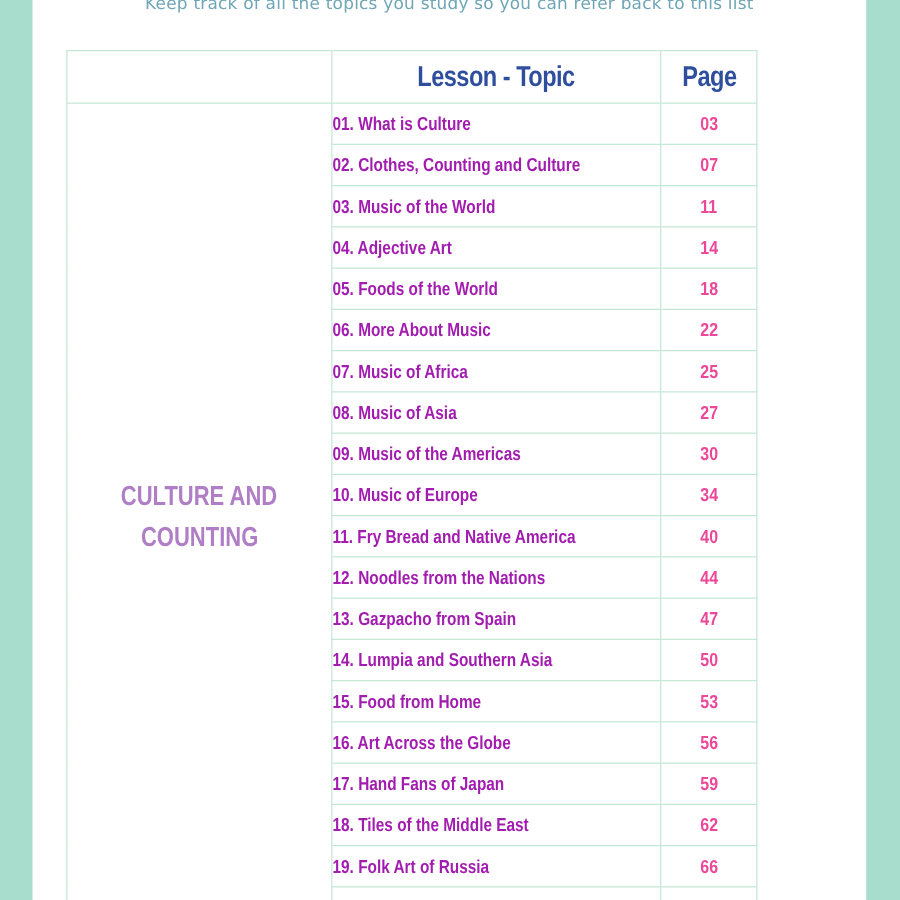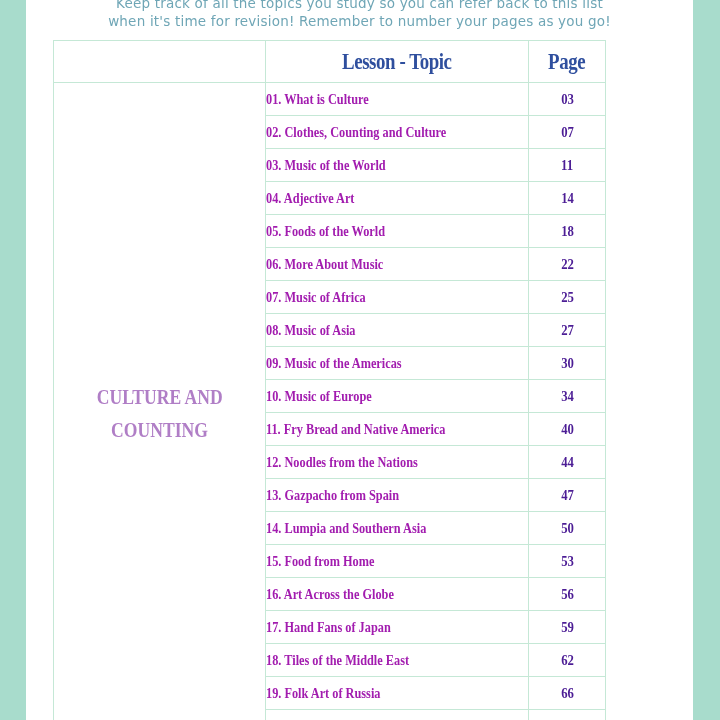--- a/index.html
+++ b/index.html
@@ -30,21 +30,20 @@
     table.index {
       position: absolute;
       left: 53px; top: 40px;
       width: 552px;
       border-collapse: collapse;
       table-layout: fixed;
     }
     table.index td, table.index th {
       border: 1.3px solid #c5e8d6;
       padding: 0;
-      font-family: Liberation Serif, serif;
     }
     col.c1 { width: 212px; }
     col.c2 { width: 263px; }
     col.c3 { width: 77px; }
 
     th.head {
       height: 41px;
       color: #2f4f9e;
       font-family: "Liberation Sans", sans-serif;
       font-weight: bold;
@@ -75,36 +74,35 @@
       white-space: nowrap;
       overflow: visible;
     }
     td.topic span {
       display: inline-block;
       transform: scaleX(0.82);
       transform-origin: left center;
     }
     td.page {
       text-align: center;
-      color: #4c1d95;
+      color: #ec4899;
       font-family: "Liberation Sans", sans-serif;
       font-weight: bold;
       font-size: 15px;
     }
     td.page span { display: inline-block; transform: scaleX(0.85); }
   </style>
 </head>
 <body>
 
 <div class="side-bar left"></div>
 <div class="side-bar right"></div>
 
 <div class="intro">
   <div>Keep track of all the topics you study so you can refer back to this list</div>
-  <div>when it's time for revision! Remember to number your pages as you go!</div>
 </div>
 
 <table class="index">
   <colgroup>
     <col class="c1">
       <col class="c2">
       <col class="c3">
   </colgroup>
   <thead>
     <tr>

